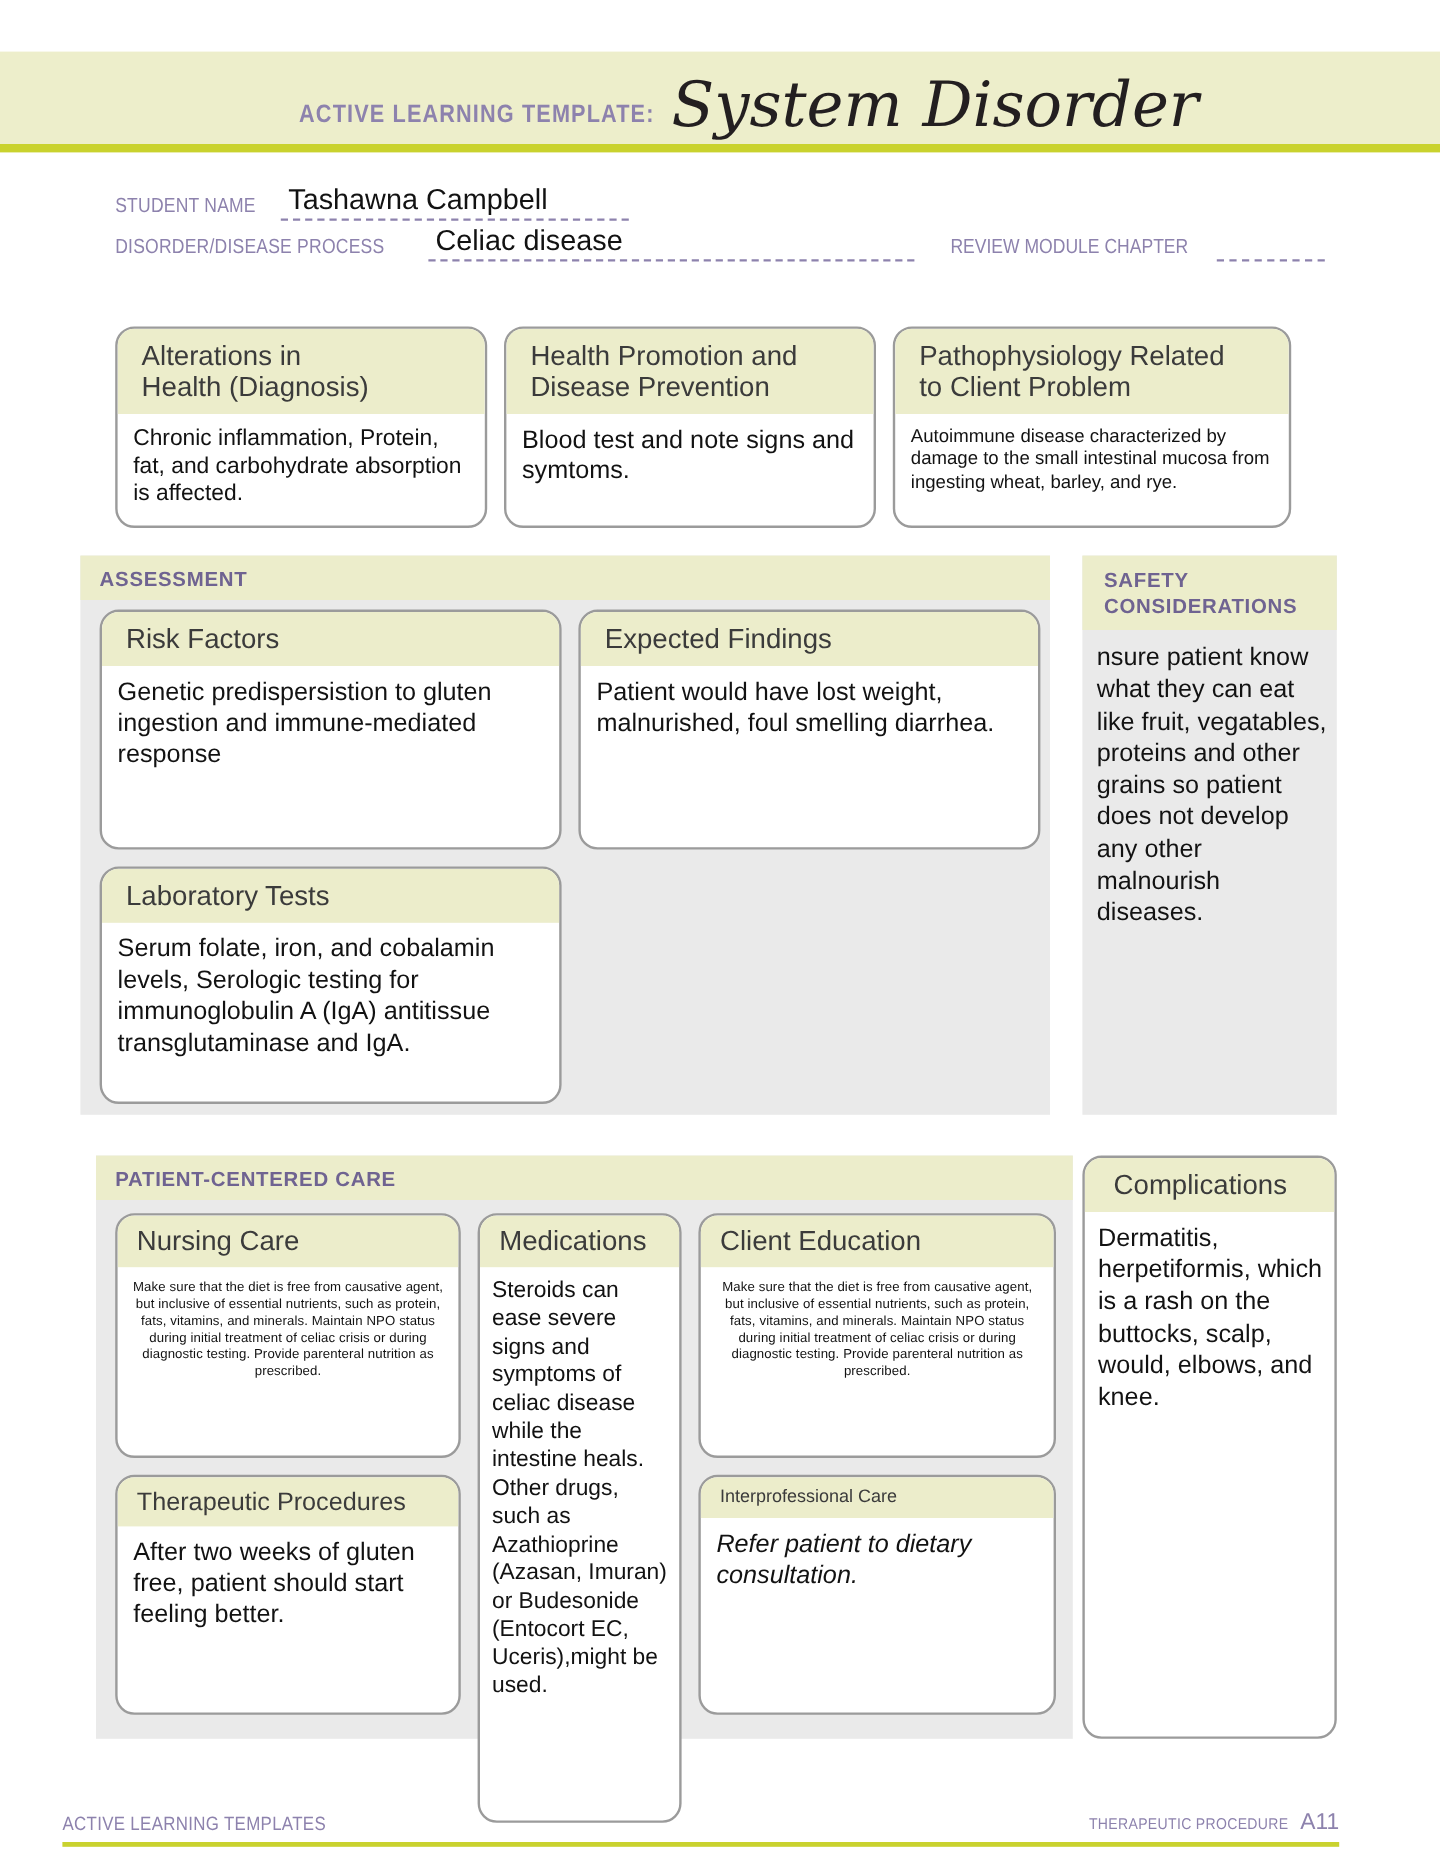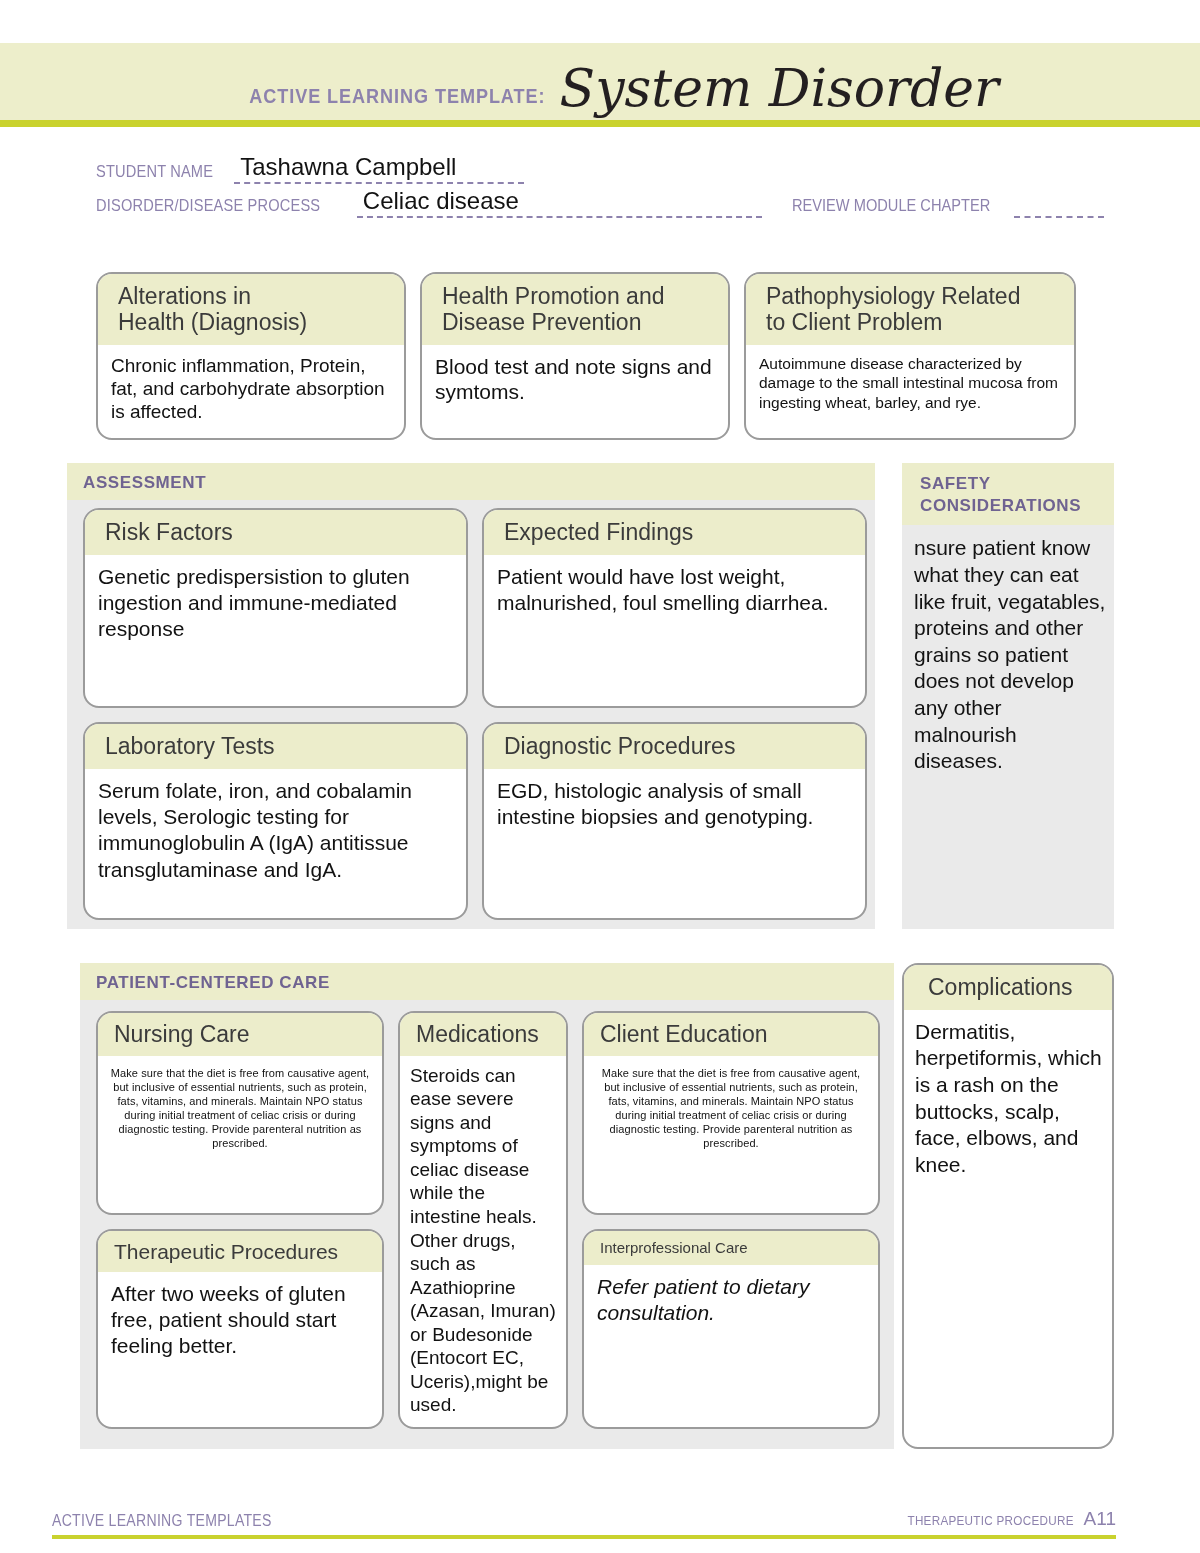--- a/index.html
+++ b/index.html
@@ -242,21 +242,21 @@
   .therapeutic-card { height: 200px; margin-top: 14px; }
   .education-card { height: 204px; }
   .interprof-card { height: 200px; margin-top: 14px; }
   .pcc-col-left .card-head,
   .pcc-col-right .card-head,
   .pcc-col-mid .card-head { font-size: 23px; padding: 9px 8px 8px 16px; }
   .therapeutic-card .card-head { font-size: 21px; }
   .interprof-card .card-head { font-size: 15px; }
   .therapeutic-card .card-body { font-size: 21px; line-height: 1.25; }
   .interprof-card .card-body { font-size: 21px; line-height: 1.25; font-style: italic; }
-  .medications-card { height: 418px; }
+  .medications-card { height: 508px; }
   .medications-card .card-body { font-size: 19px; line-height: 1.24; padding: 8px 10px; }
 
   
   .complications-card {
     position: absolute;
     left: 902px; top: 963px;
     width: 212px;
     height: 486px;
   }
   .complications-card .card-head { font-size: 23px; padding: 10px 8px 9px 24px; }
@@ -354,24 +354,20 @@
       <div class="card-head">Risk Factors</div>
       <div class="card-body">Genetic predispersistion to gluten ingestion and immune-mediated response</div>
     </div>
     <div class="card assess-card tall1">
       <div class="card-head">Expected Findings</div>
       <div class="card-body">Patient would have lost weight, malnurished, foul smelling diarrhea.</div>
     </div>
     <div class="card assess-card tall2">
       <div class="card-head">Laboratory Tests</div>
       <div class="card-body">Serum folate, iron, and cobalamin levels, Serologic testing for immunoglobulin A (IgA) antitissue transglutaminase and IgA.</div>
-    </div>
-    <div class="card assess-card tall2">
-      <div class="card-head">Diagnostic Procedures</div>
-      <div class="card-body">EGD, histologic analysis of small intestine biopsies and genotyping.</div>
     </div>
   </div>
 </div>
 
 <div class="safety-panel">
   <div class="safety-head" style="white-space:pre-line">SAFETY
 CONSIDERATIONS</div>
   <div class="safety-body">nsure patient know what they can eat like fruit, vegatables, proteins and other grains so patient does not develop any other malnourish diseases.</div>
 </div>
 
@@ -404,21 +400,21 @@
       <div class="card interprof-card">
         <div class="card-head">Interprofessional Care</div>
         <div class="card-body">Refer patient to dietary consultation.</div>
       </div>
     </div>
   </div>
 </div>
 
 <div class="card complications-card">
   <div class="card-head">Complications</div>
-  <div class="card-body">Dermatitis, herpetiformis, which is a rash on the buttocks, scalp, face, elbows, and knee.</div>
+  <div class="card-body">Dermatitis, herpetiformis, which is a rash on the buttocks, scalp, would, elbows, and knee.</div>
 </div>
 
 <div class="footer">
   <div class="footer-left">ACTIVE LEARNING TEMPLATES</div>
   <div class="footer-right">
     <span class="fr-label">THERAPEUTIC PROCEDURE</span>
     <span class="fr-page">A11</span>
   </div>
 </div>
 

